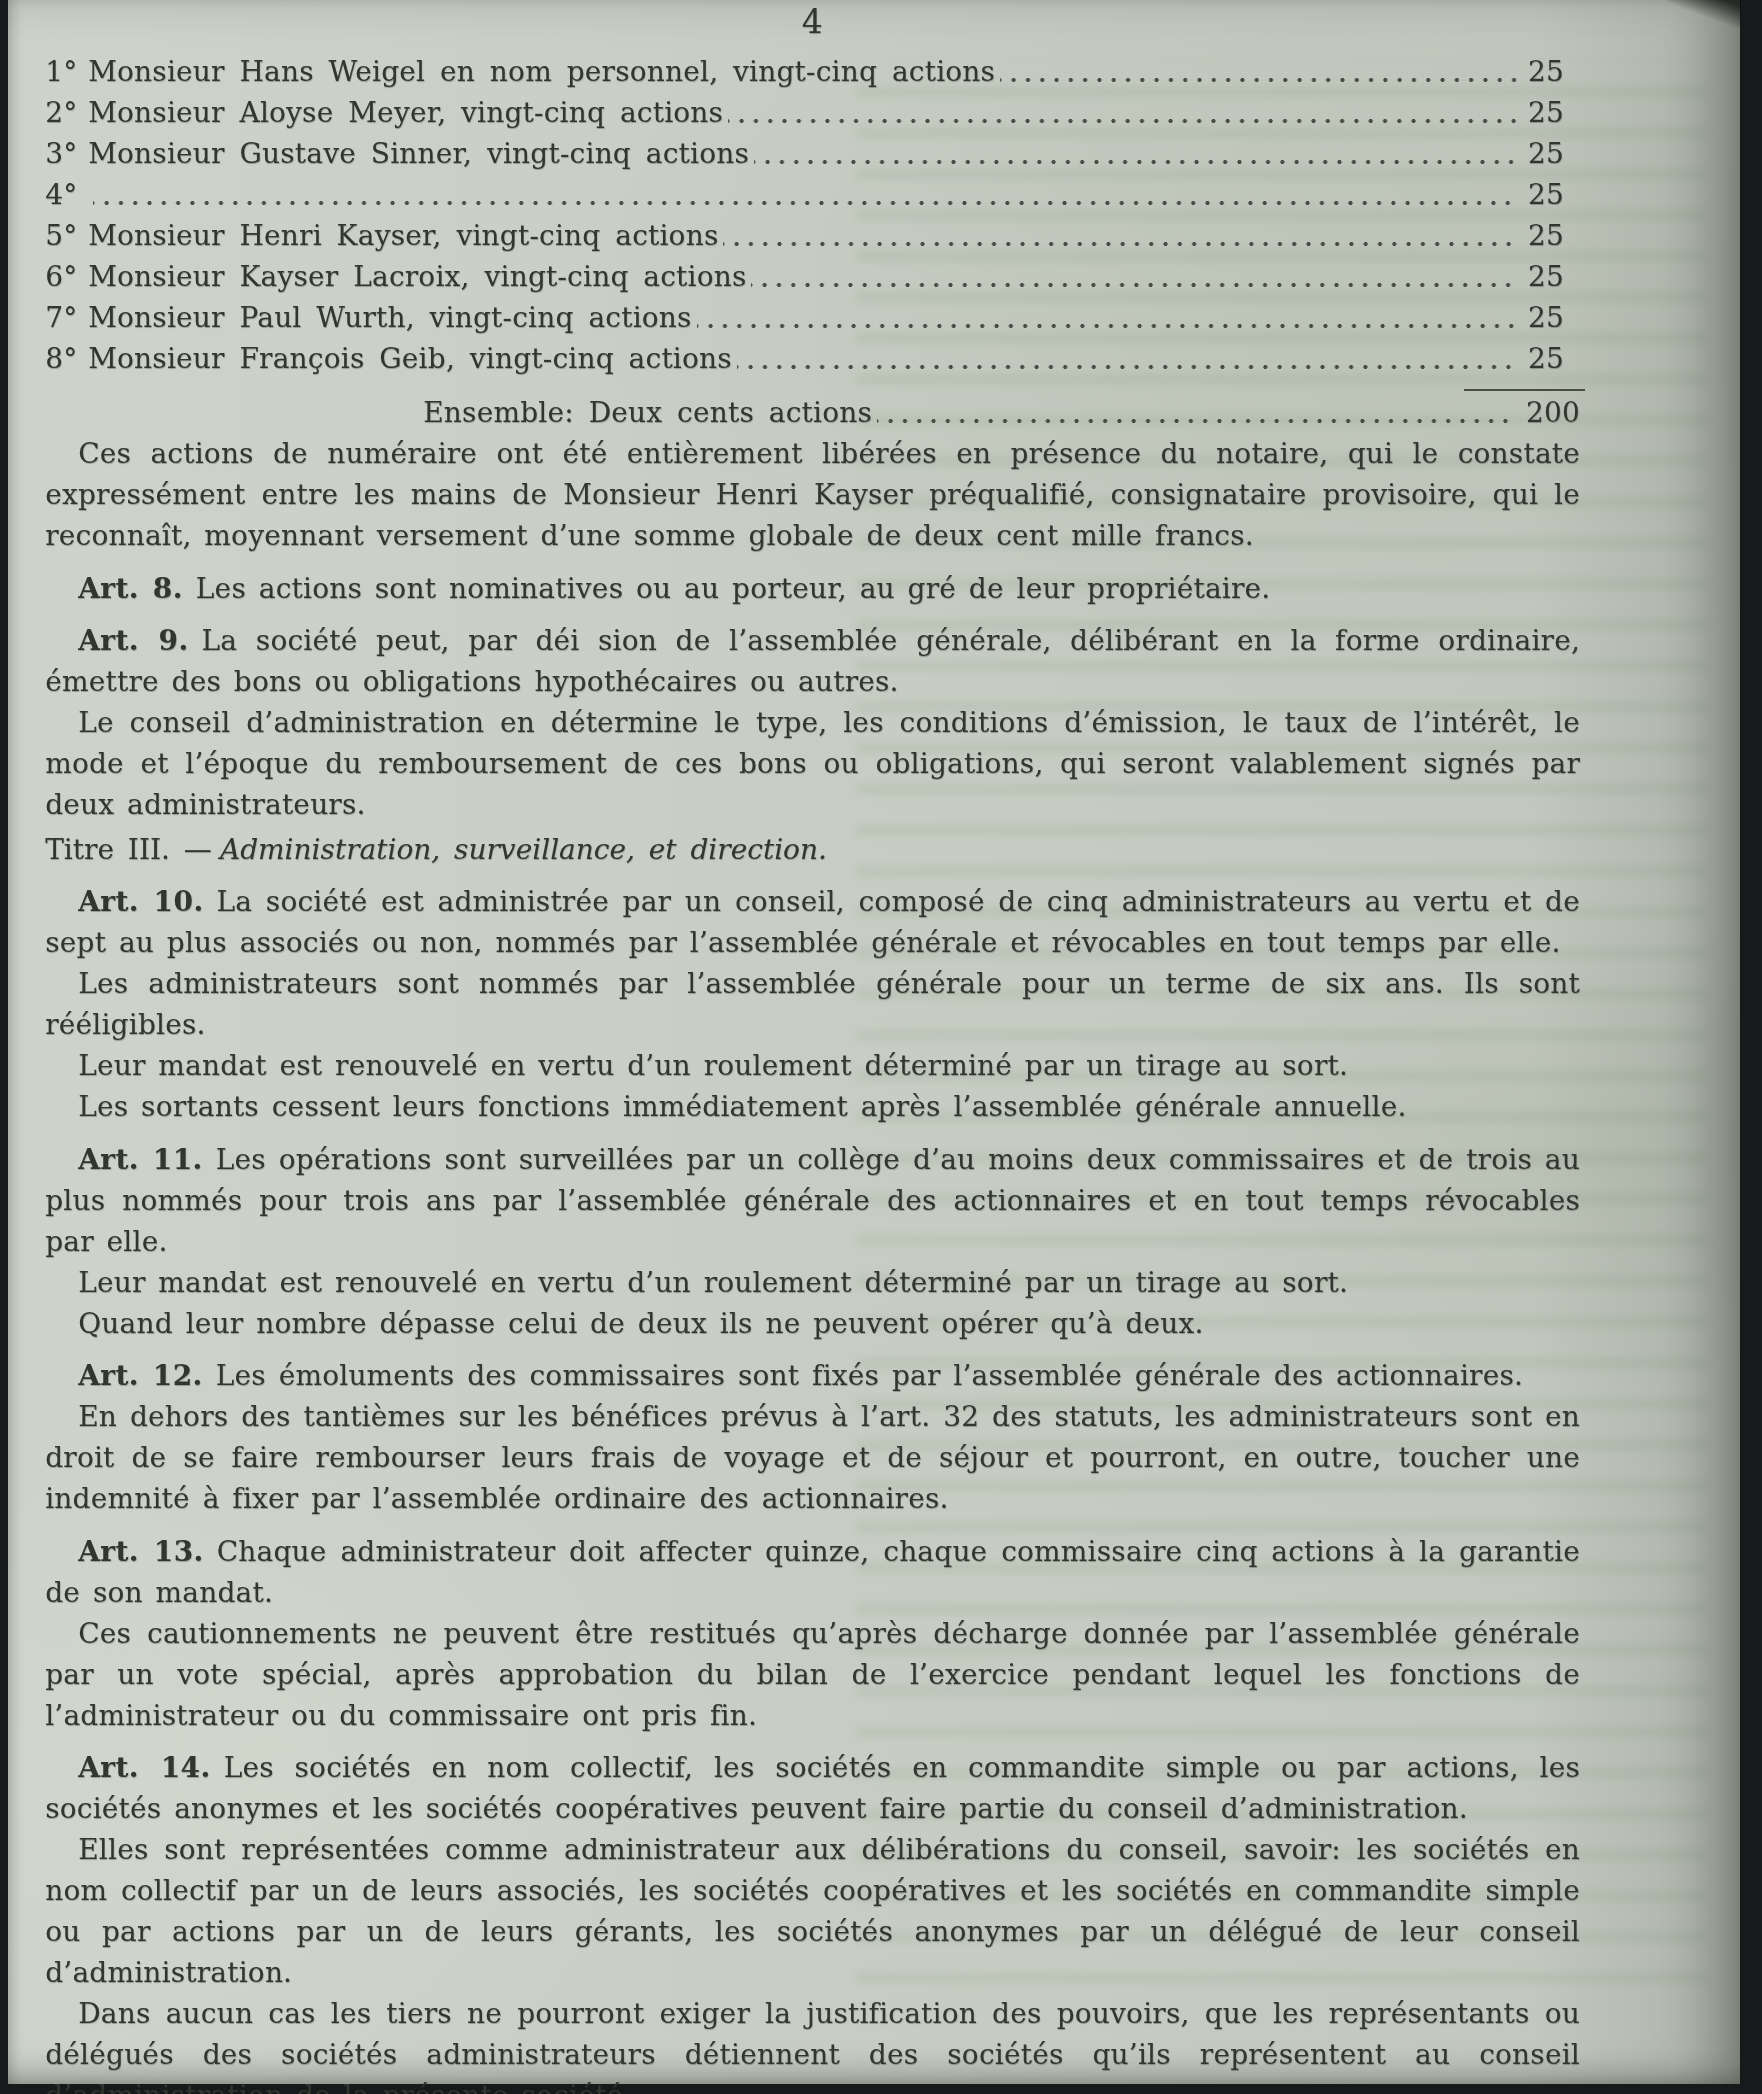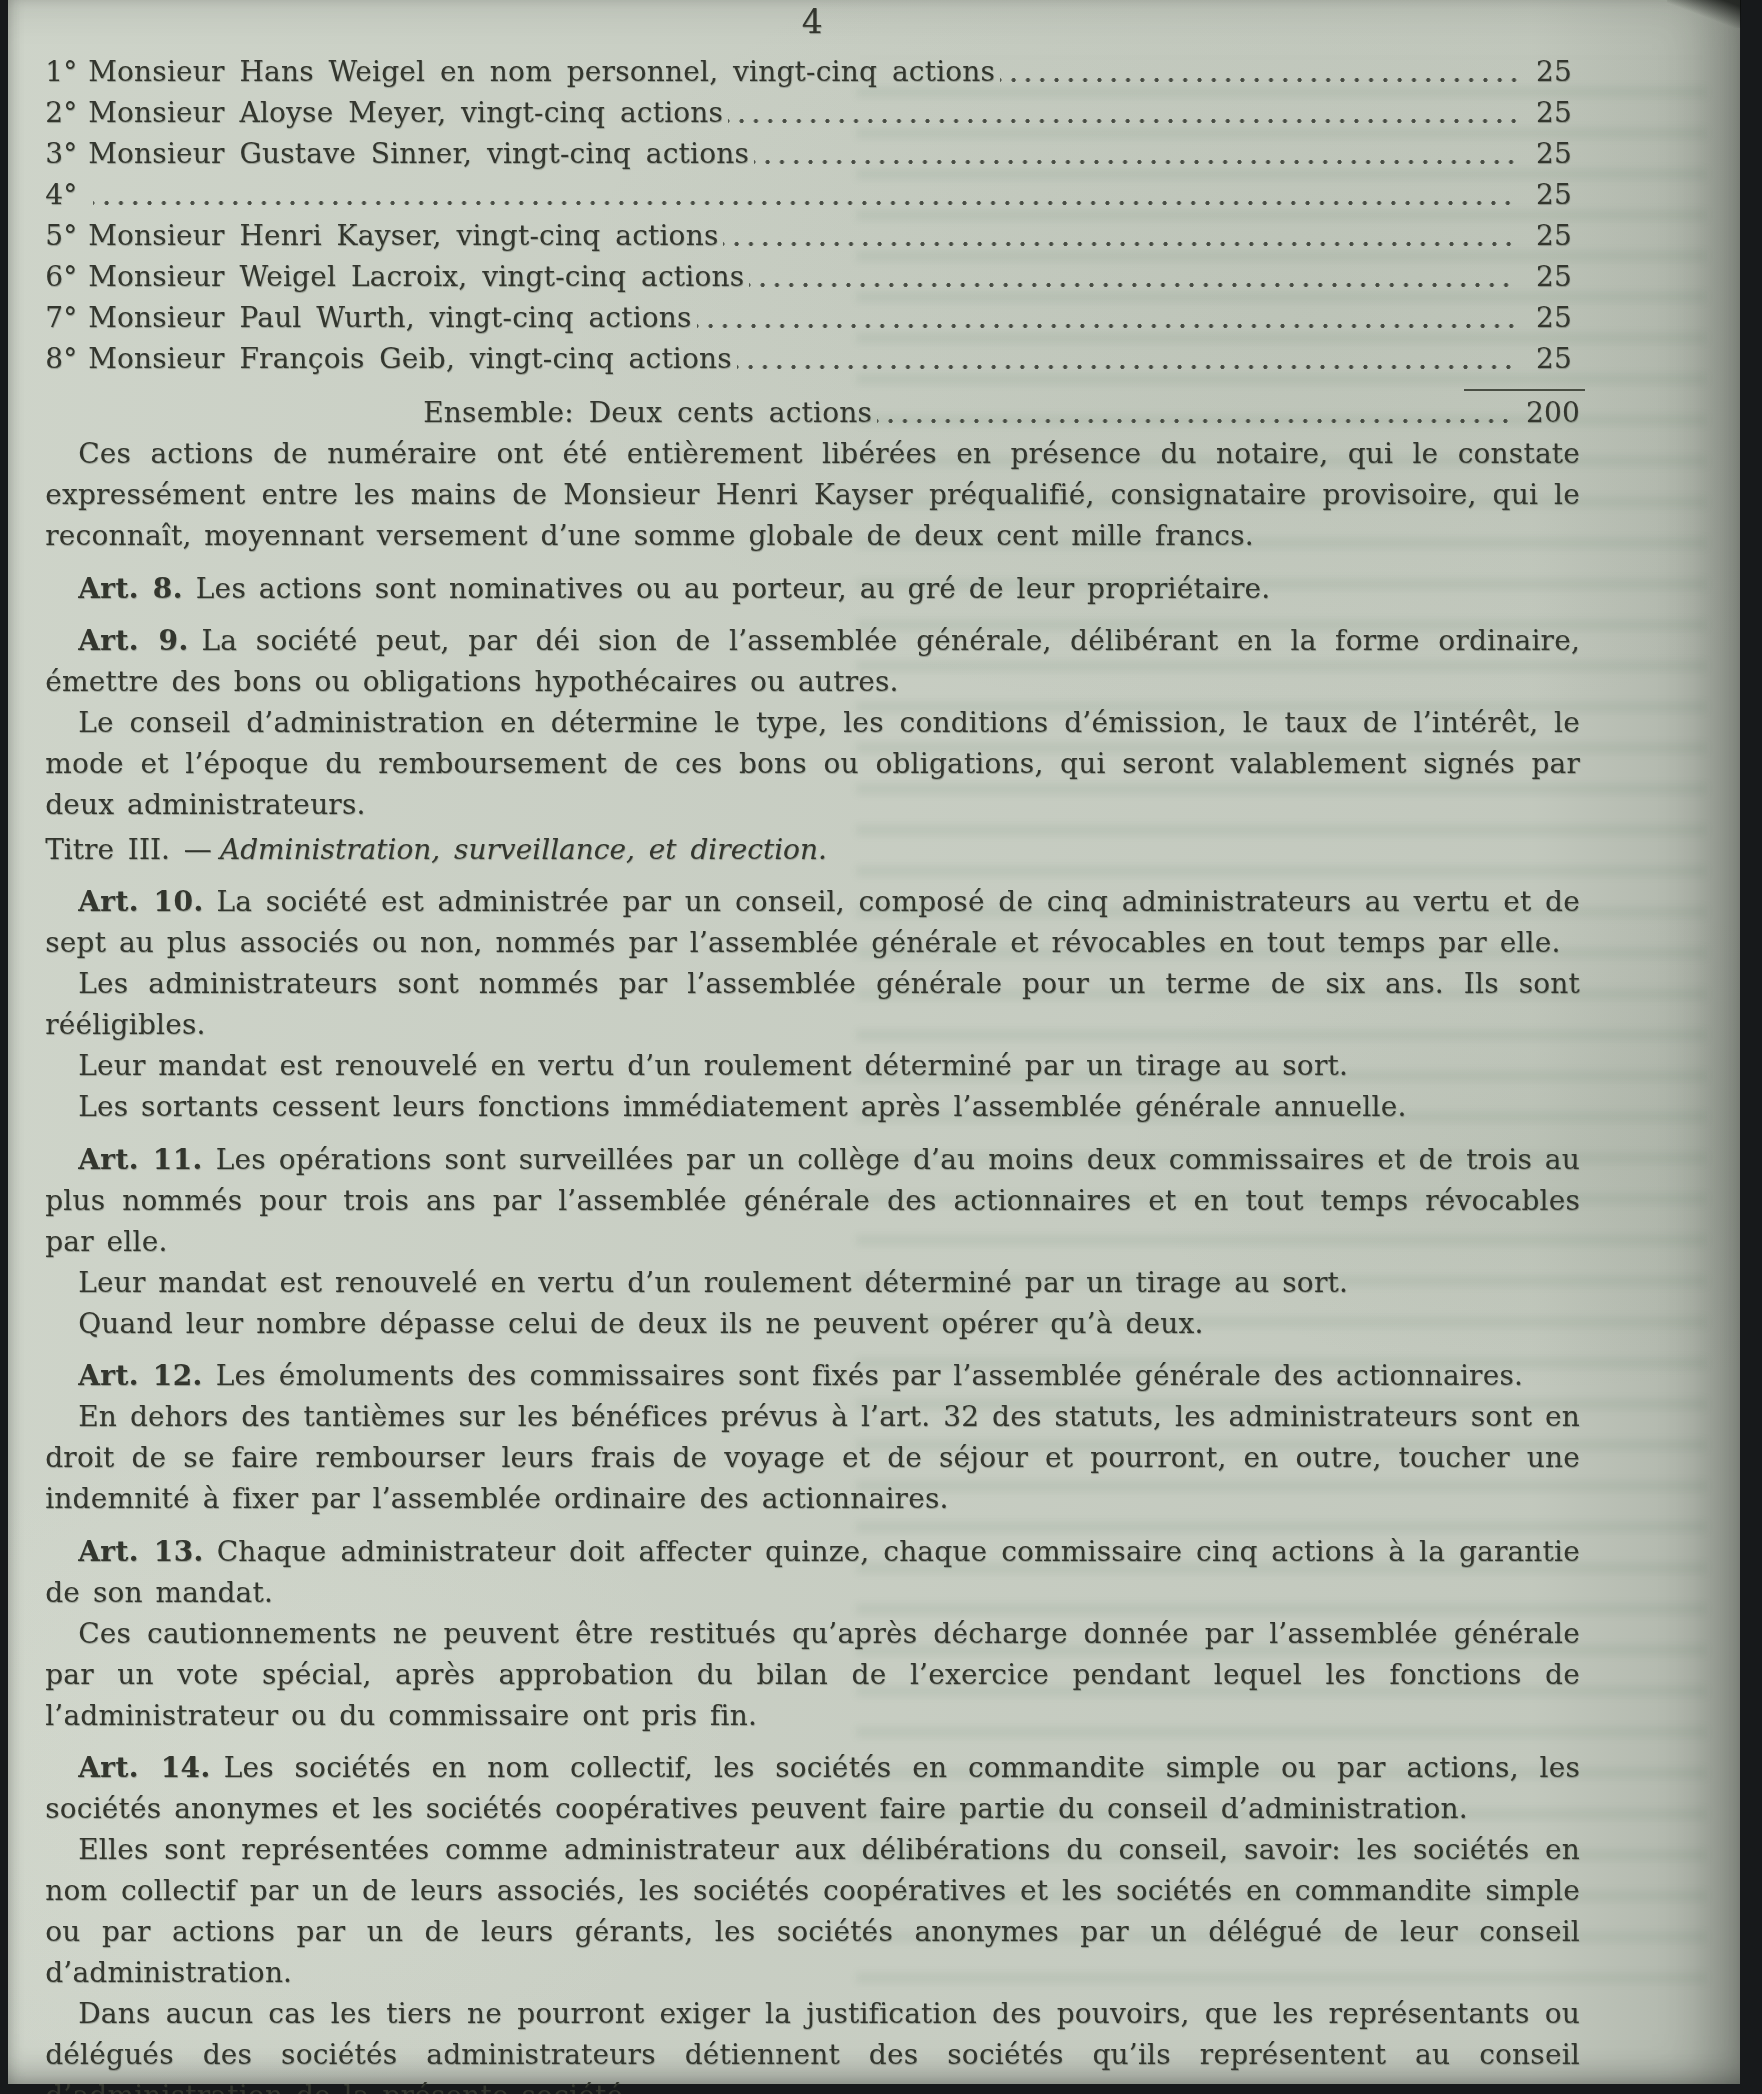--- a/index.html
+++ b/index.html
@@ -84,21 +84,21 @@
     flex: 1 1 auto;
     min-width: 49px;
     align-self: flex-end;
     height: 16.4px;
     margin: 0 11.5px 7.4px 4.9px;
     background-image: radial-gradient(circle, rgba(50,54,46,0.85) 1.7px, rgba(50,54,46,0) 2.4px);
     background-size: 14.3px 9.8px;
     background-repeat: repeat-x;
     background-position: 6.5px bottom;
   }
-  .val { flex: 0 0 52px; text-align: center; }
+  .val { flex: 0 0 52px; text-align: left; }
   .sum-rule {
     width: 121px;
     border-top: 2.5px solid rgba(52,56,46,0.85);
     margin: 9.8px -4.9px 0 auto;
   }
   .total-row { margin-left: 378px; margin-top: 1.6px; }
   #blocks p.para {
     margin: 0;
     text-align: justify;
     text-indent: 33px;
@@ -154,21 +154,21 @@
 
   <div class="row">
     <span class="num">5°</span>
     <span class="txt">Monsieur Henri Kayser, vingt-cinq actions</span>
     <span class="leader"></span>
     <span class="val">25</span>
   </div>
 
   <div class="row">
     <span class="num">6°</span>
-    <span class="txt">Monsieur Weigel Lacroix, vingt-cinq actions</span>
+    <span class="txt">Monsieur Kayser Lacroix, vingt-cinq actions</span>
     <span class="leader"></span>
     <span class="val">25</span>
   </div>
 
   <div class="row">
     <span class="num">7°</span>
     <span class="txt">Monsieur Paul Wurth, vingt-cinq actions</span>
     <span class="leader"></span>
     <span class="val">25</span>
   </div>

